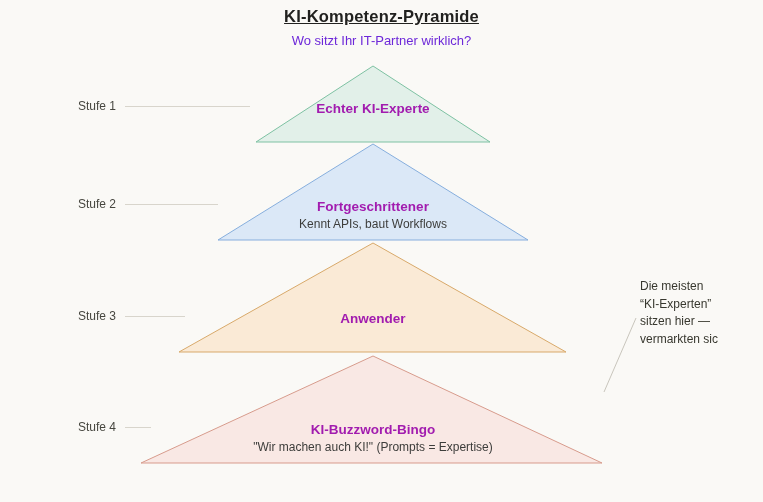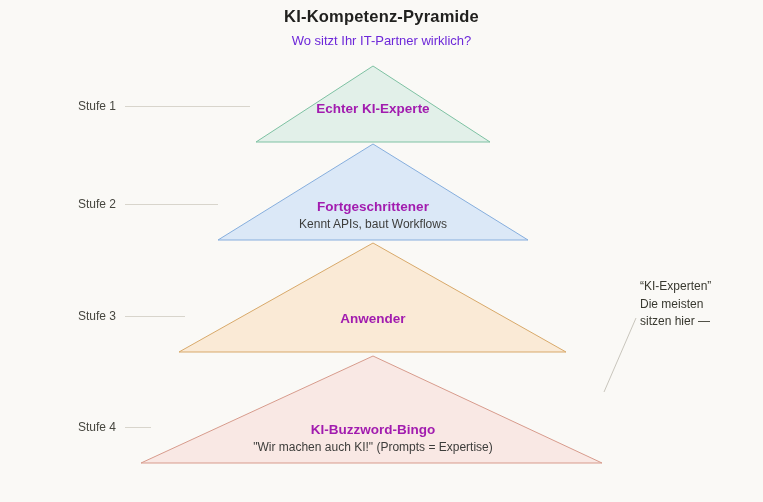--- a/index.html
+++ b/index.html
@@ -24,20 +24,21 @@
   
   .title {
     position: absolute;
     left: 0; top: 7px;
     width: 763px;
     text-align: center;
     font-size: 16.5px;
     font-weight: bold;
     letter-spacing: .2px;
     color: #21211f;
+    text-decoration: underline;
   }
   .subtitle {
     position: absolute;
     left: 0; top: 33px;
     width: 763px;
     text-align: center;
     font-size: 13px;
     color: #6d28d9;
   }
   
@@ -143,19 +144,20 @@
         <span class="stage-text">Stufe 3</span>
         <span class="stage-rule" style="width: 60px;"></span>
       </div>
       <div class="stage-row" style="left: 78px; top: 420px;">
         <span class="stage-text">Stufe 4</span>
         <span class="stage-rule" style="width: 26px;"></span>
       </div>
     </div>
 
   <div class="annotation">
+      <div>Die meisten</div>
       <div>“KI-Experten”</div>
-      <div>Die meisten</div>
       <div>sitzen hier —</div>
+      <div>vermarkten sic</div>
     </div>
 
 
 </div>
 
 </body></html>

